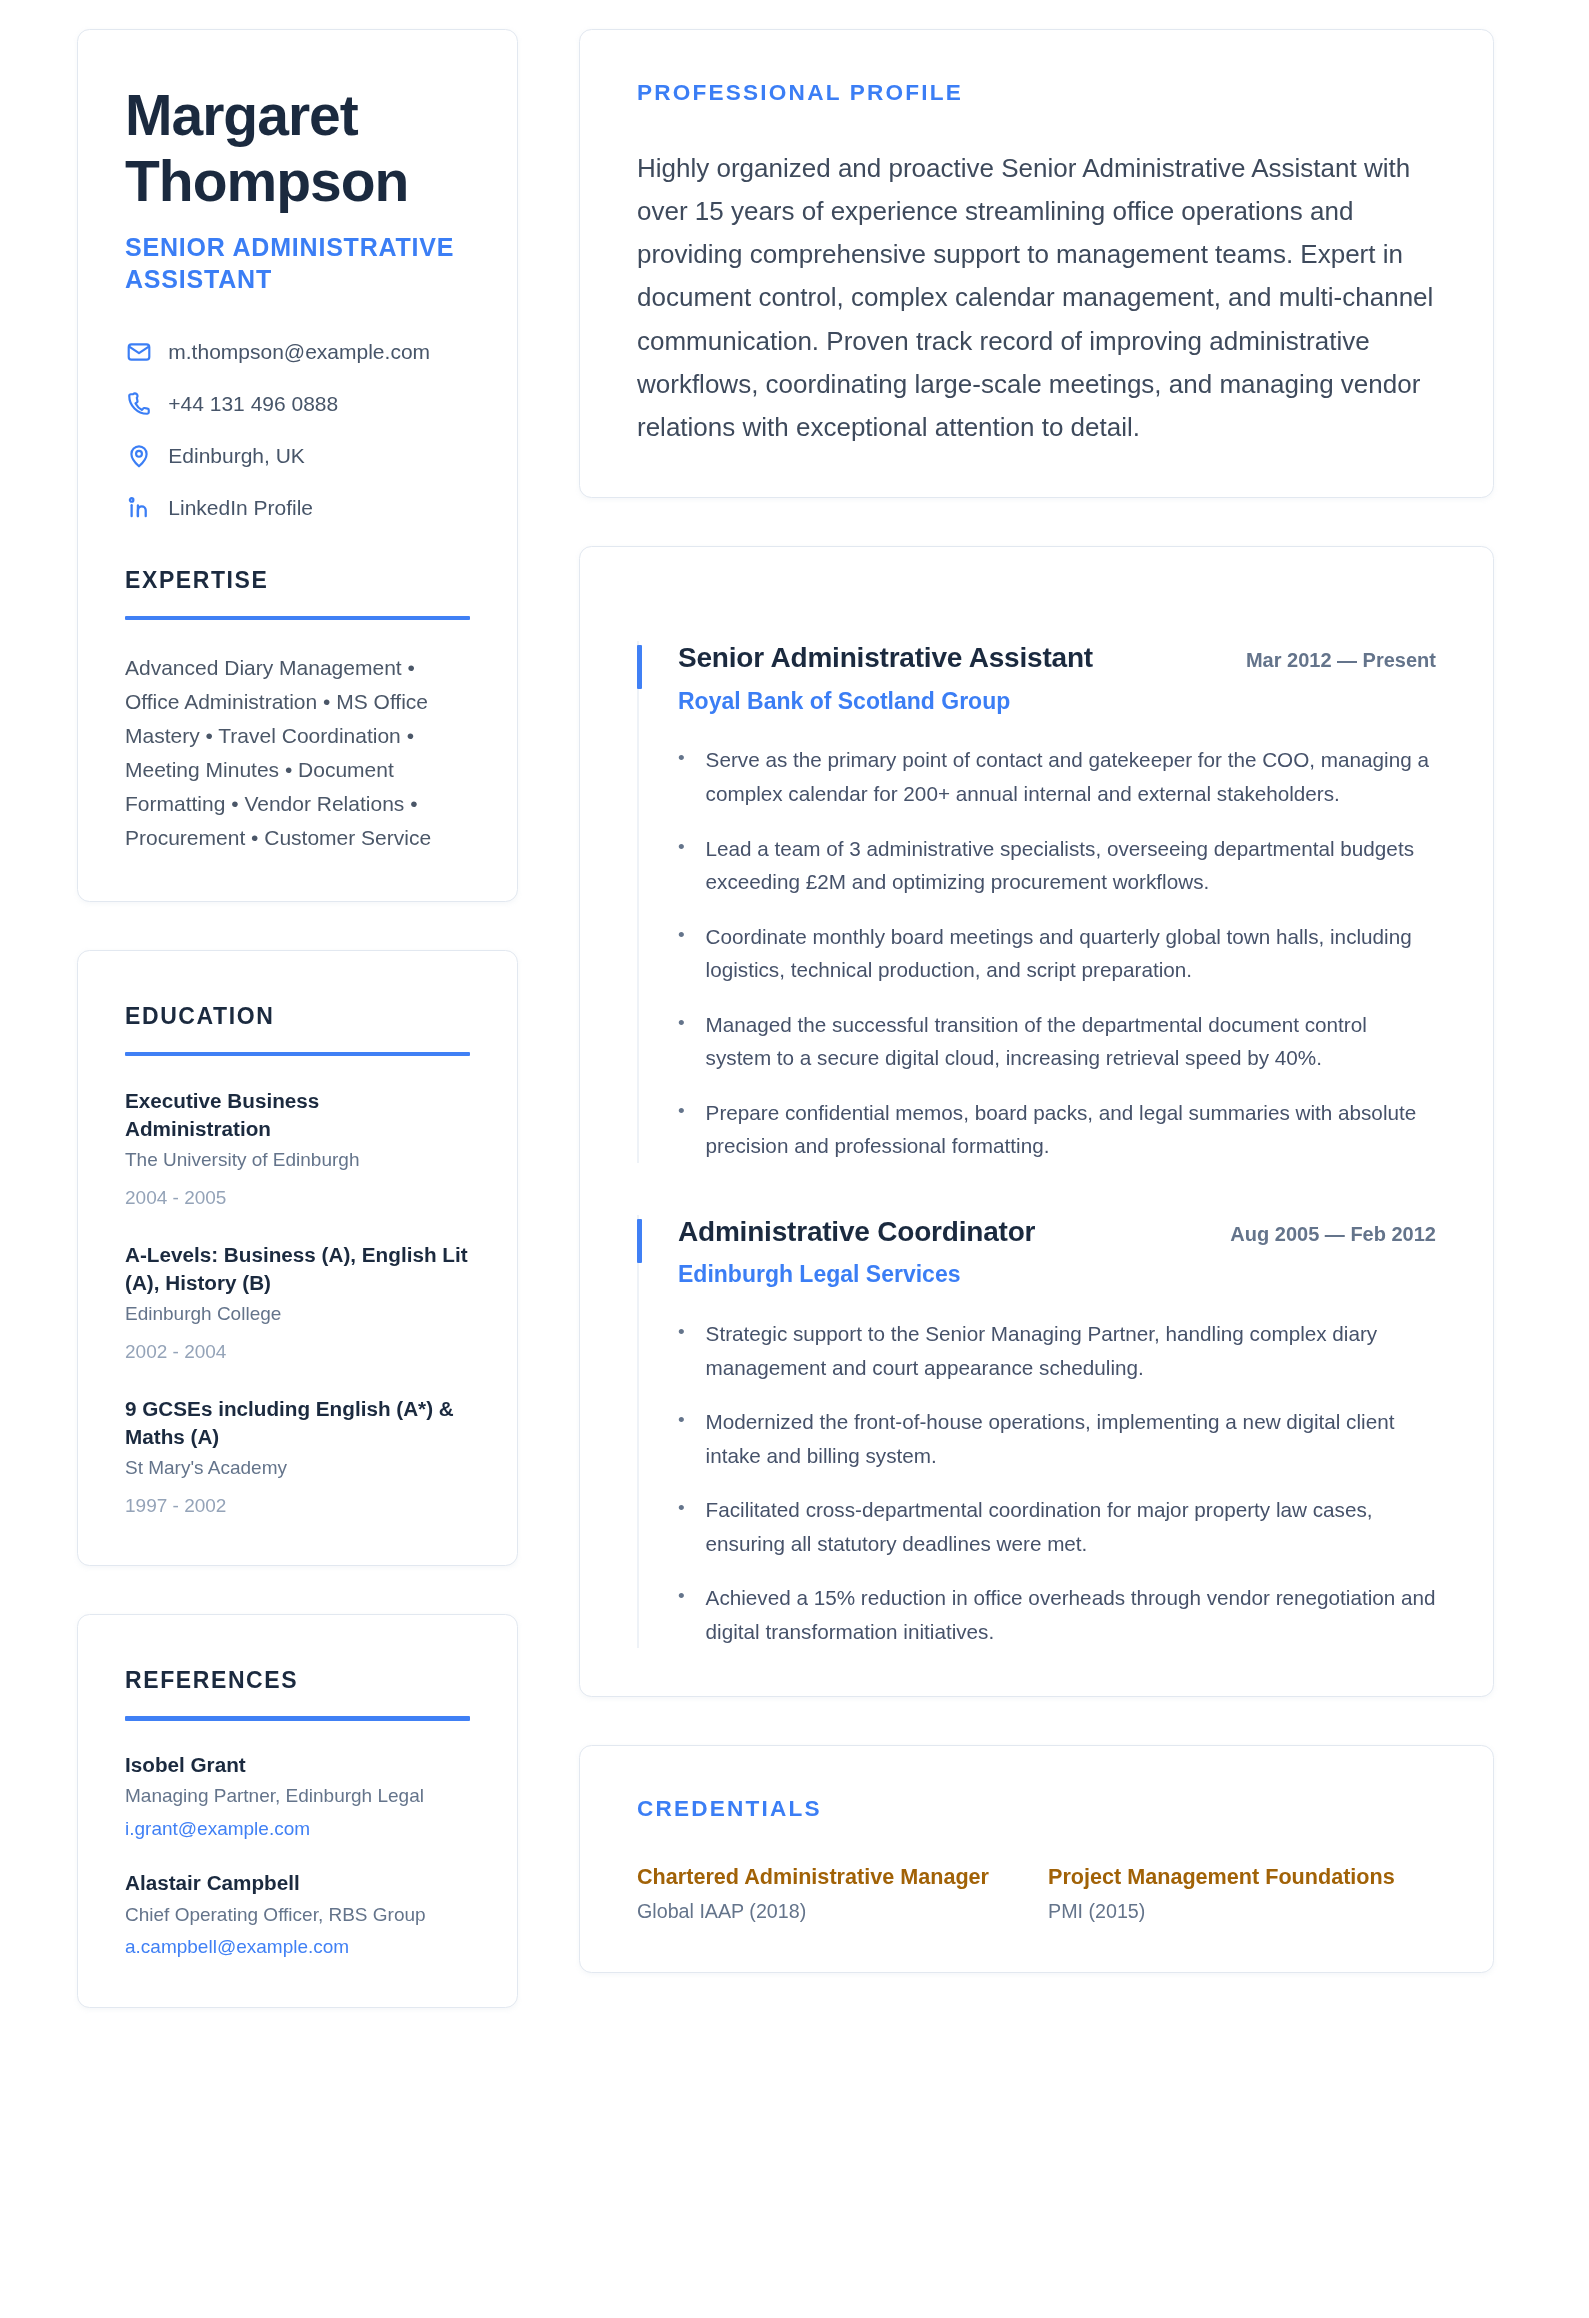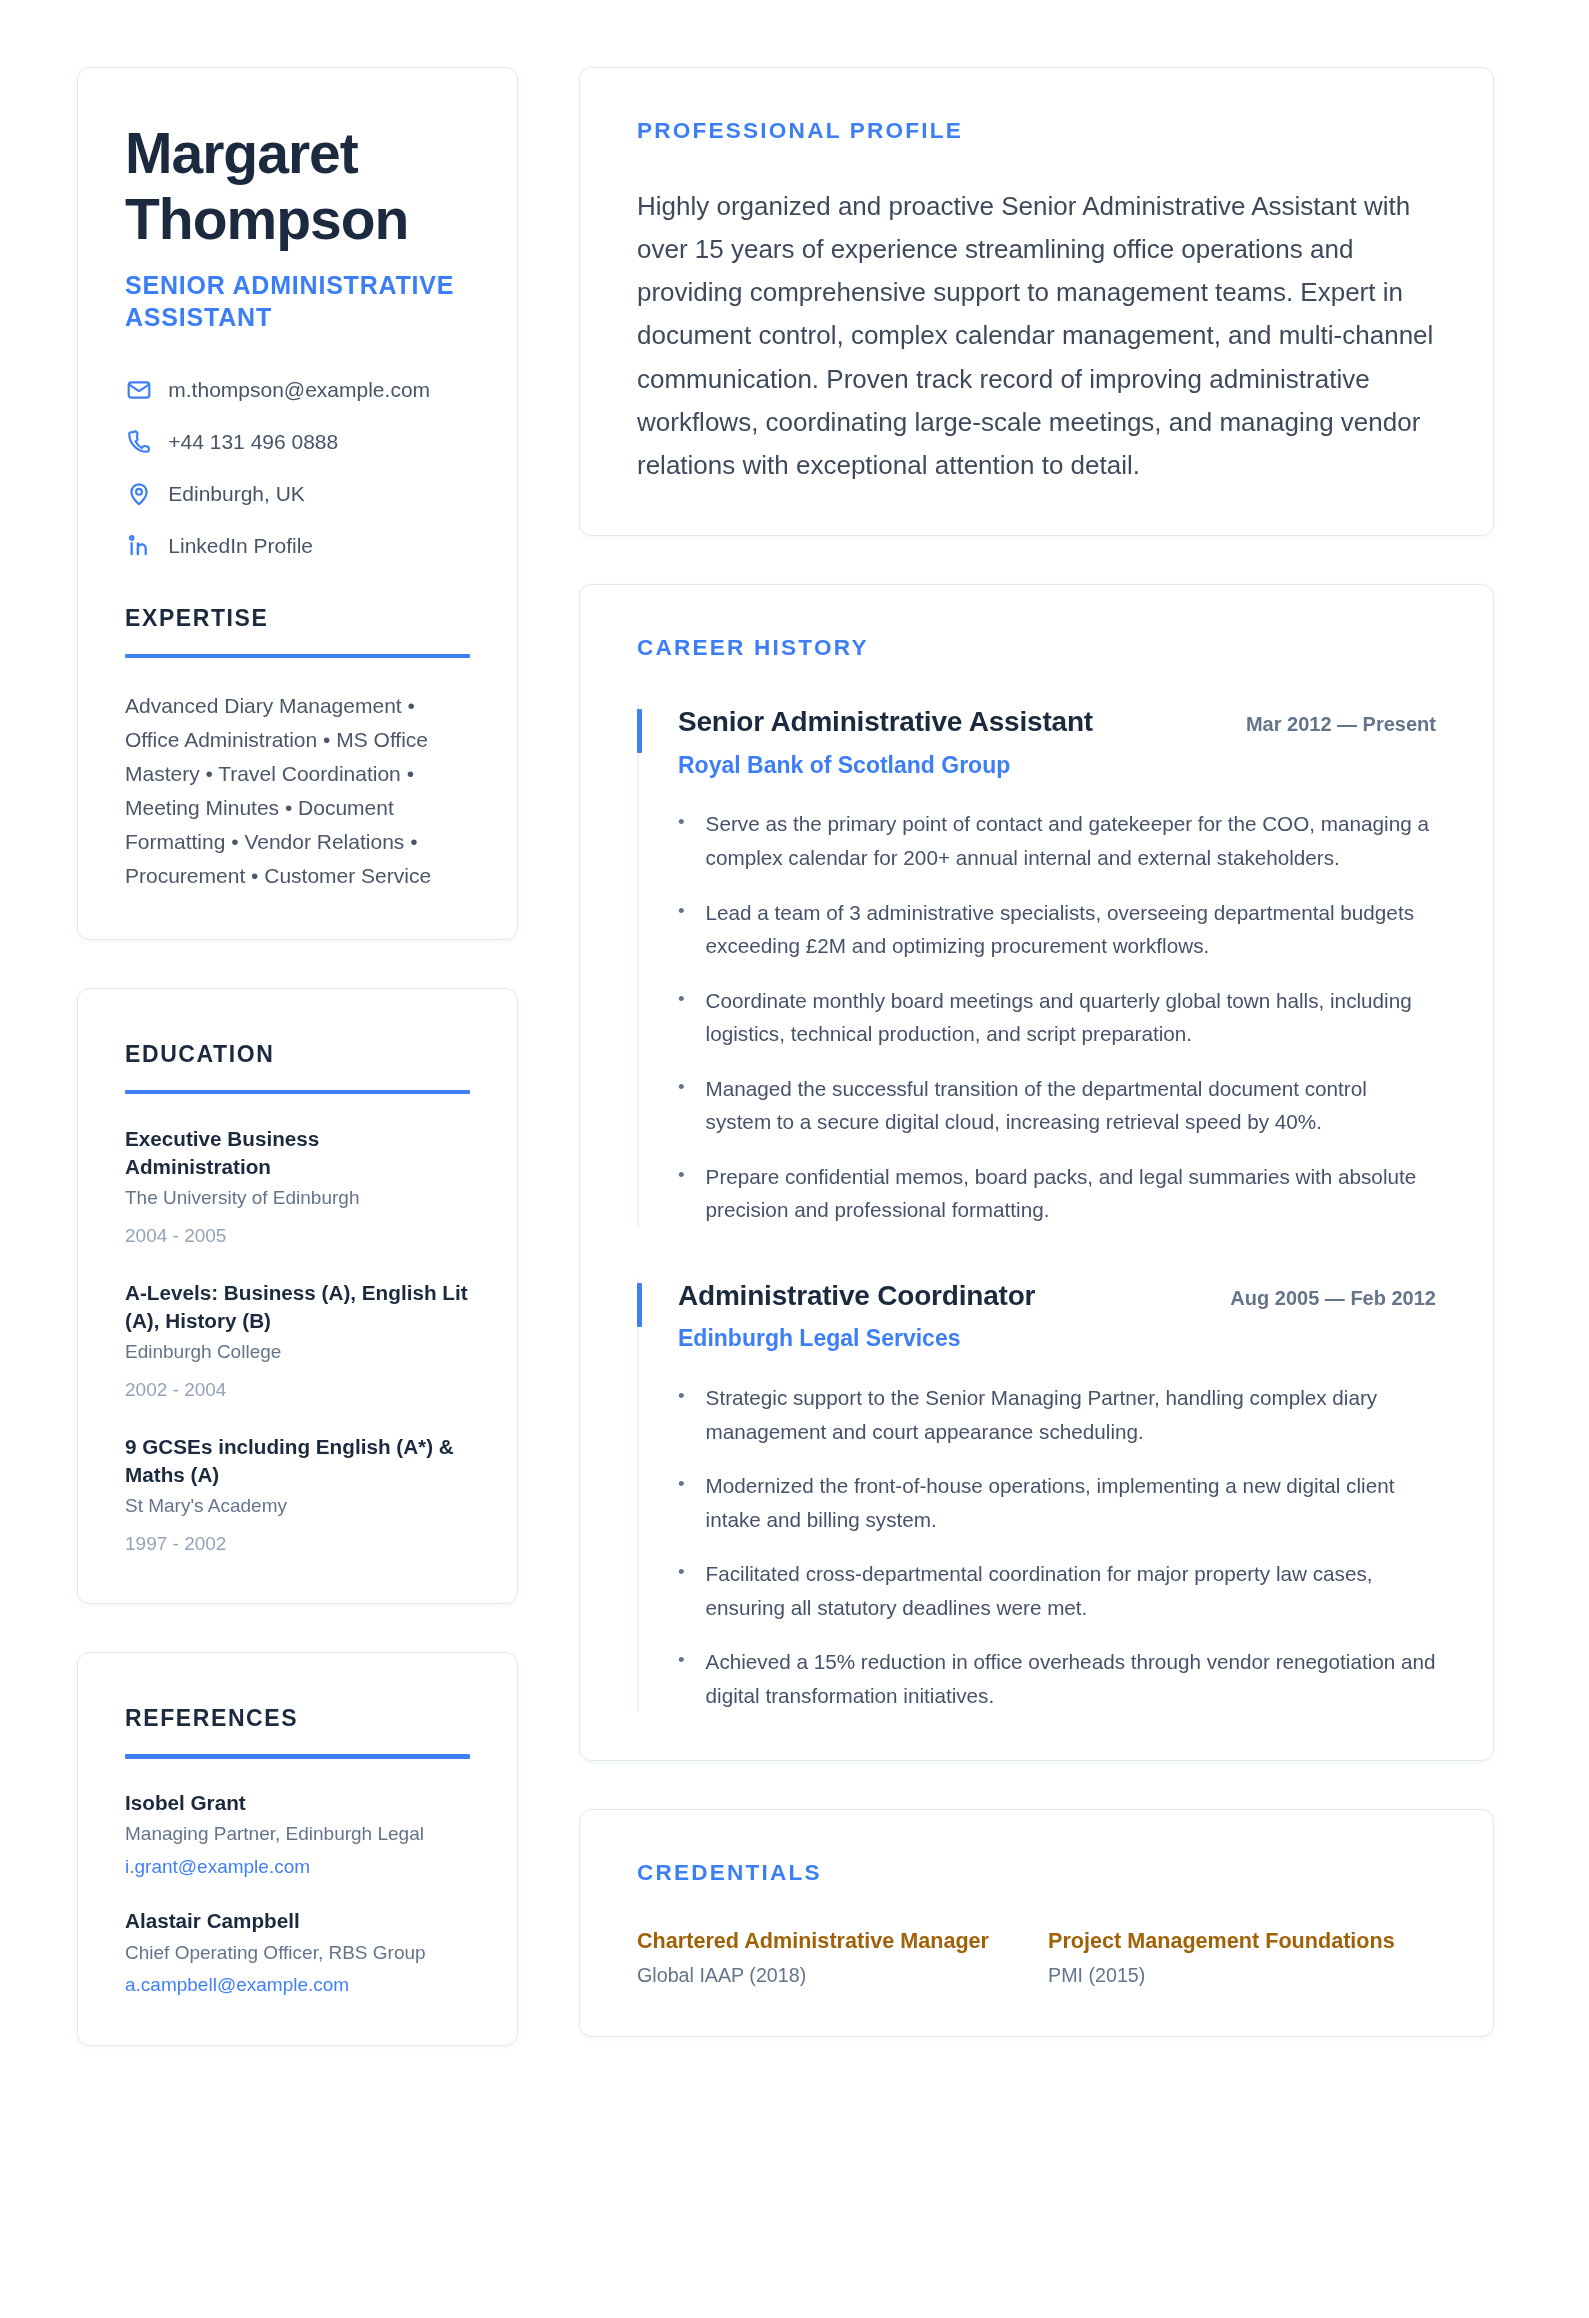--- a/index.html
+++ b/index.html
@@ -9,21 +9,21 @@
     height: 2319px;
     background: #ffffff;
     font-family: "Liberation Sans", sans-serif;
     -webkit-font-smoothing: antialiased;
   }
 
   .page {
     width: 1590px;
     height: 2319px;
     background: #ffffff;
-    padding: 67px 77px 57px 77px;
+    padding: 29px 77px 57px 77px;
     display: flex;
     gap: 61px;
     align-items: flex-start;
   }
 
   
   .col-left  { width: 441px;  flex: 0 0 441px;  display: flex; flex-direction: column; gap: 48px; }
   .col-right { width: 915px; flex: 0 0 915px; display: flex; flex-direction: column; gap: 48px; }
 
   
@@ -258,21 +258,20 @@
   </div>
 
   <div class="col-right">
 
     <section class="card card-pad-right">
       <div class="rsec-head">PROFESSIONAL PROFILE</div>
       <p class="profile-body">Highly organized and proactive Senior Administrative Assistant with over 15 years of experience streamlining office operations and providing comprehensive support to management teams. Expert in document control, complex calendar management, and multi-channel communication. Proven track record of improving administrative workflows, coordinating large-scale meetings, and managing vendor relations with exceptional attention to detail.</p>
     </section>
 
     <section class="card card-pad-right">
-      <div class="rsec-head">CAREER HISTORY</div>
 
       <div class="timeline">
 
         <div class="job">
           <span class="job-marker"></span>
           <div class="job-head">
             <div class="job-title">Senior Administrative Assistant</div>
             <div class="job-dates">Mar 2012 — Present</div>
           </div>
           <div class="job-org">Royal Bank of Scotland Group</div>

